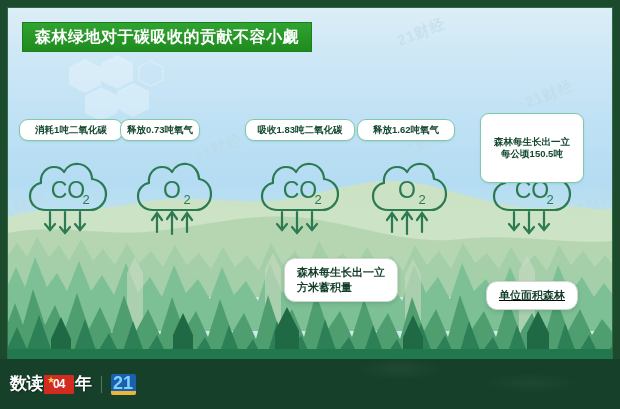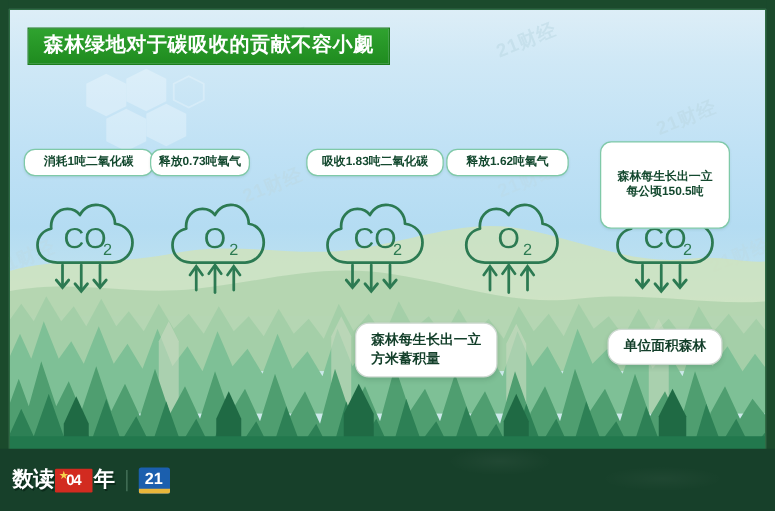--- a/index.html
+++ b/index.html
@@ -184,21 +184,21 @@
   }
   .badge21 {
     width: 25px; height: 21px;
     background: #1b5fae;
     border-radius: 2px;
     position: relative;
     display: flex; align-items: center; justify-content: center;
     overflow: hidden;
   }
   .badge21 .n {
-    color: #ffffff; font-size: 13px; font-weight: 700; line-height: 14px;
+    color: #7dd3fc; font-size: 18px; font-weight: 700; line-height: 14px;
     margin-top: -3px;
   }
   .badge21 .bar {
     position: absolute; left: 0; bottom: 0; width: 25px; height: 4px;
     background: #e9b63a;
   }
   .footer-text {
     color: #e4efe8;
     font-size: 10.5px;
     font-weight: 400;
@@ -439,21 +439,21 @@
         <line x1="56" y1="54" x2="56" y2="71"></line>
         <polyline points="51,66 56,72 61,66"></polyline>
       </g>
     </svg>
   </div>
 
   <div class="boxlabel" style="left:284px; top:258px;">
     <div class="txt">森林每生长出一立
 方米蓄积量</div>
   </div>
-  <div class="boxlabel" style="left:486px; top:263px;">
+  <div class="boxlabel" style="left:486px; top:281px;text-decoration:underline;">
     <div class="txt">单位面积森林</div>
   </div>
 
   <div class="footer">
     <div class="footer-deco"></div>
     <div class="logo-main">
       <span class="logo-word">数读</span>
       <span class="logo-100">
         <span class="star">★</span>
         <span class="zeros">04</span>

